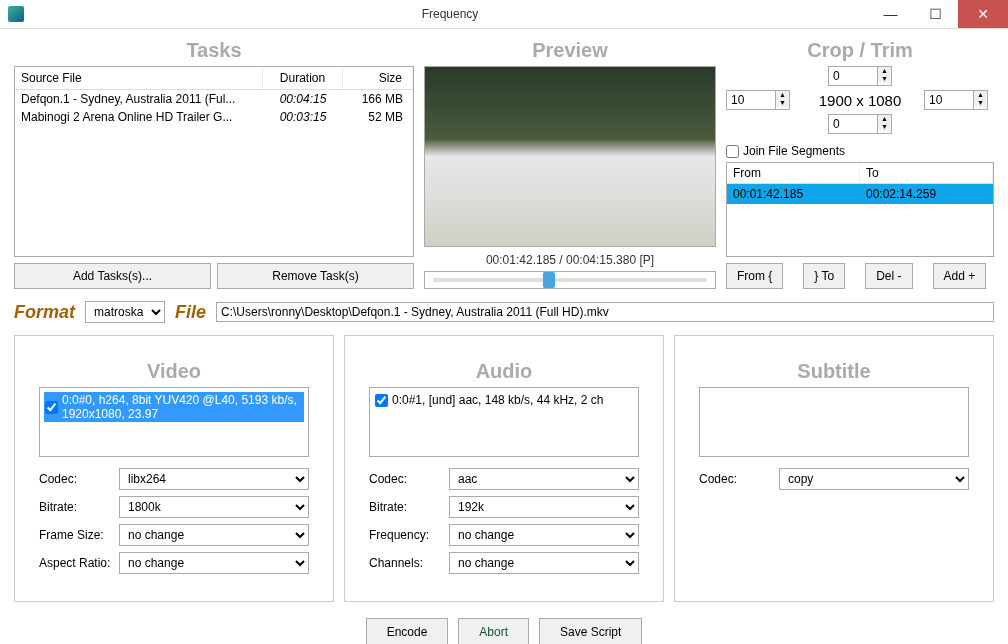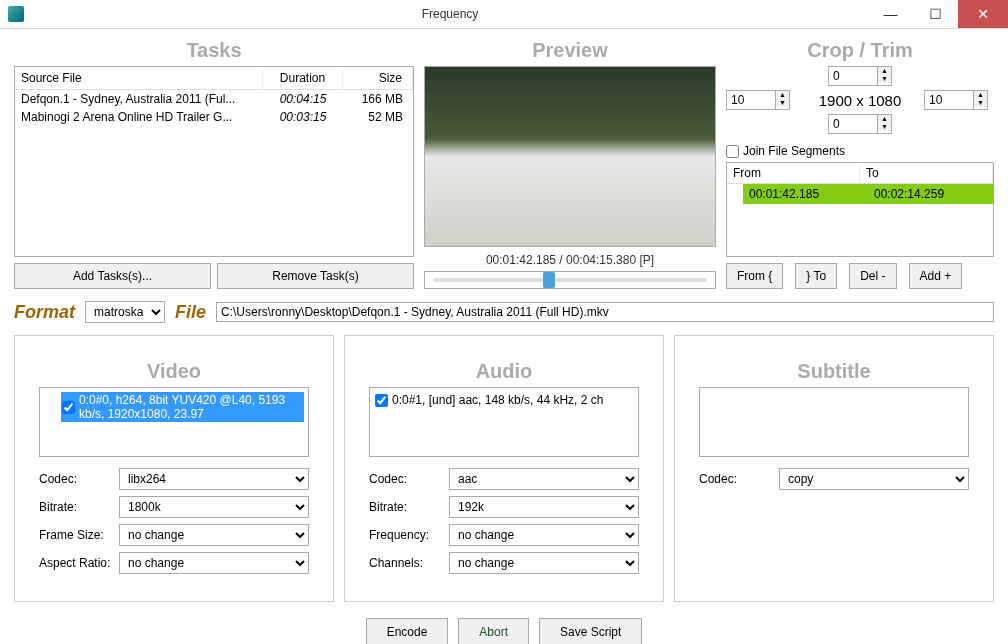--- a/index.html
+++ b/index.html
@@ -50,35 +50,35 @@
 .spin-btns { display: flex; flex-direction: column; border: 1px solid #aaa; border-left: none; }
 .spin-btns span { font-size: 7px; padding: 0 3px; background: #f0f0f0; line-height: 8px; }
 .crop-center { text-align: center; font-size: 15px; }
 
 .check-row { display: flex; align-items: center; gap: 4px; margin: 4px 0; }
 .check-row input { width: 13px; height: 13px; }
 
 .segment-table { border: 1px solid #aaa; flex: 1; }
 .seg-head { display: flex; background: #fff; border-bottom: 1px solid #ddd; }
 .seg-head div { flex: 1; padding: 3px 6px; border-right: 1px solid #eee; }
-.seg-row { display: flex; background: #84cc16; margin-left: 16px; }
+.seg-row { display: flex; background: #0ea5e9; }
 .seg-row div { flex: 1; padding: 3px 6px; }
 
-.crop-btns { display: flex; gap: 12px; margin-top: 6px; align-items: center; }
+.crop-btns { display: flex; gap: 20px; margin-top: 6px; align-items: center; }
 
 .format-row { display: flex; align-items: center; gap: 10px; padding: 4px 0; }
 .fmt-label { font-size: 18px; font-weight: bold; font-style: italic; color: #a16207; }
 select, input[type=text] { border: 1px solid #aaa; padding: 2px 4px; background: #fff; }
 .file-input { flex: 1; }
 
 .stream-row { display: flex; gap: 10px; }
 .stream-panel { flex: 1; border: 1px solid #ccc; padding: 24px; display: flex; flex-direction: column; }
 .stream-list { border: 1px solid #aaa; height: 70px; margin-bottom: 8px; padding: 4px; overflow: hidden; }
 .stream-item { display: flex; align-items: center; gap: 4px; padding: 1px; }
-.stream-item.selected { background: #3399ff; color: #fff; margin-left: 17px; }
+.stream-item.selected { background: #3399ff; color: #fff; }
 .stream-item input { width: 13px; height: 13px; }
 
 .opt-row { display: flex; align-items: center; margin: 3px 0; }
 .opt-label { width: 80px; }
 .opt-row select, .opt-row input { flex: 1; }
 
 .bottom-btns { display: flex; justify-content: center; gap: 10px; padding: 8px 0; }
 .bottom-btns .btn { flex: 0 0 auto; padding: 6px 20px; }
 .btn.disabled { color: #14532d; }
 </style>

